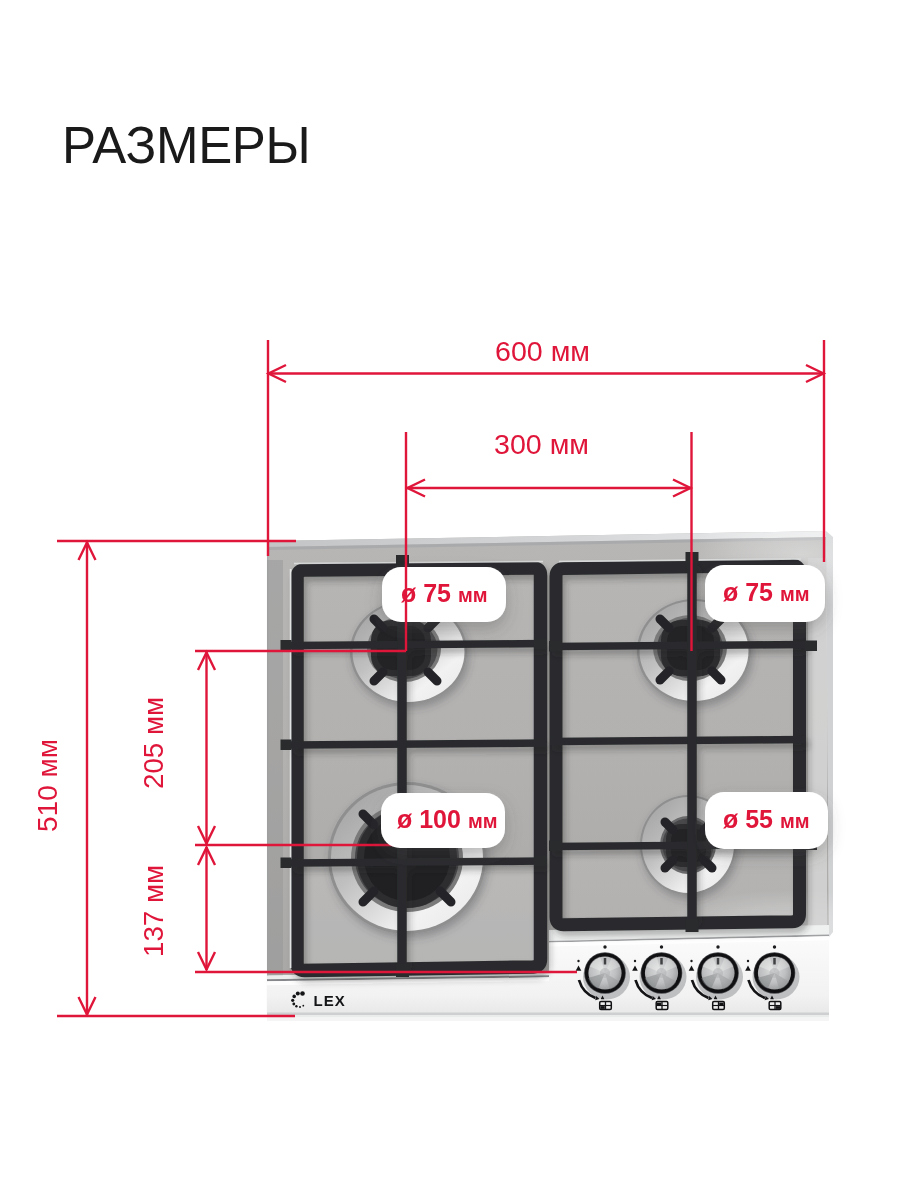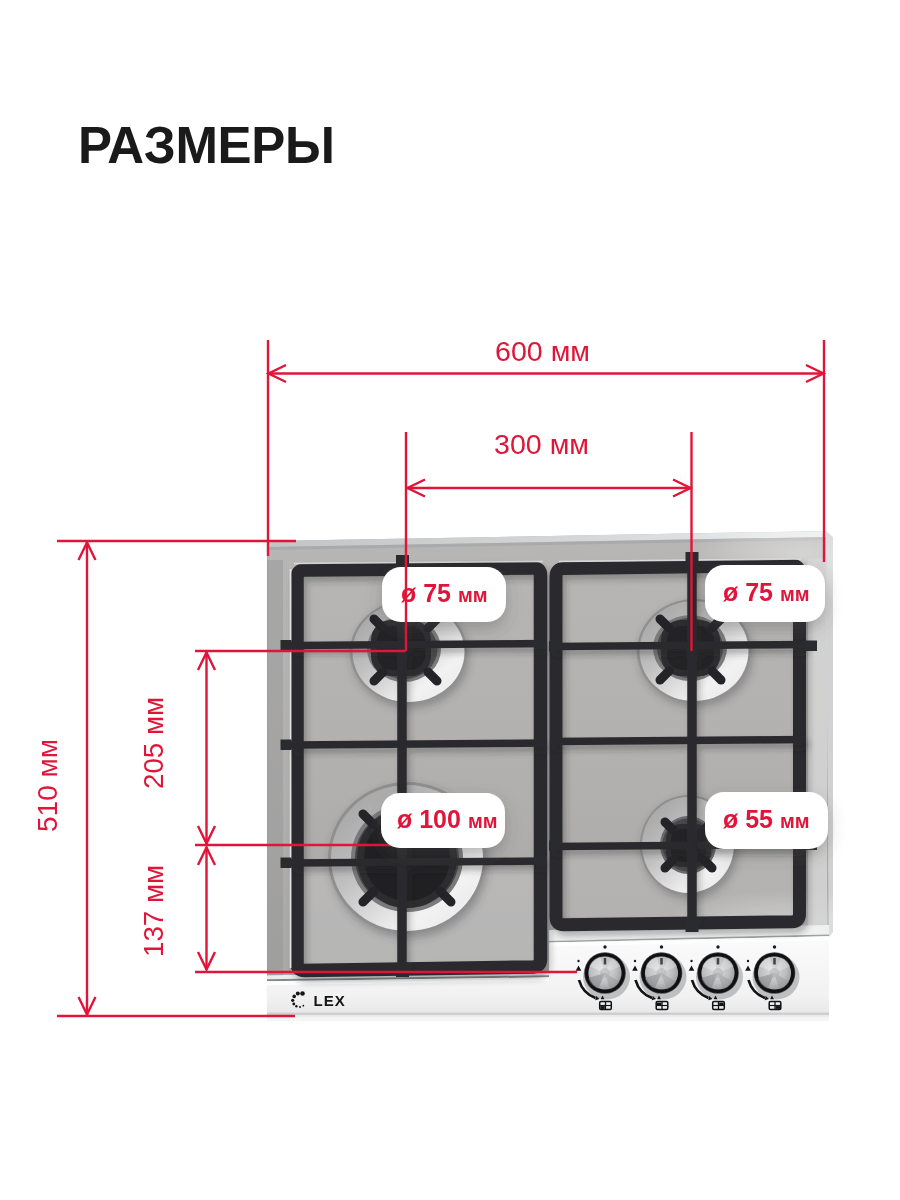--- a/index.html
+++ b/index.html
@@ -1,18 +1,18 @@
 <!DOCTYPE html>
 <html><head>
 <meta charset="utf-8">
 <style>
   html,body{margin:0;padding:0;background:#ffffff;}
   body{width:900px;height:1200px;position:relative;overflow:hidden;
        font-family:"Liberation Sans", sans-serif;}
-  #title{position:absolute;left:78px;top:116px;font-size:51px;font-weight:700;
+  #title{position:absolute;left:62px;top:116px;font-size:51px;font-weight:400;
          color:#1a1a1a;letter-spacing:-0.3px;}
   svg{position:absolute;left:0;top:0;}
 </style>
 </head>
 <body>
 
 <div id="title">РАЗМЕРЫ</div>
 <svg width="900" height="1200" viewBox="0 0 900 1200">
 <defs>
   <linearGradient id="steel" x1="0" y1="0" x2="0" y2="1">

